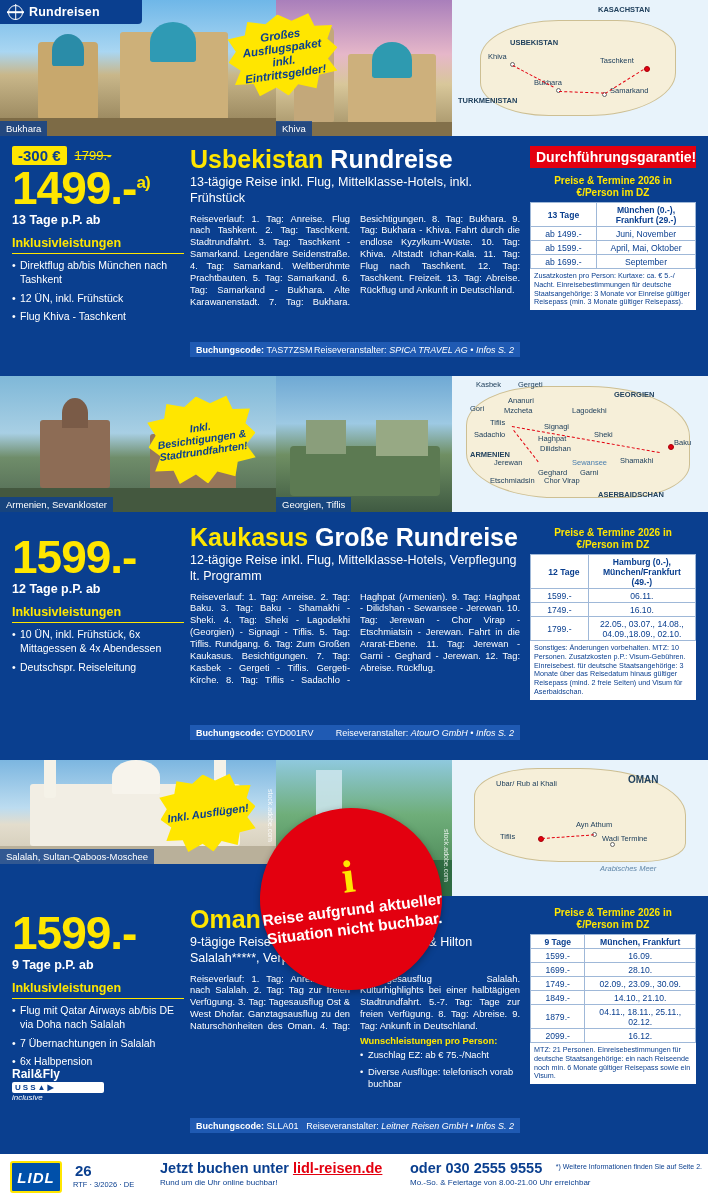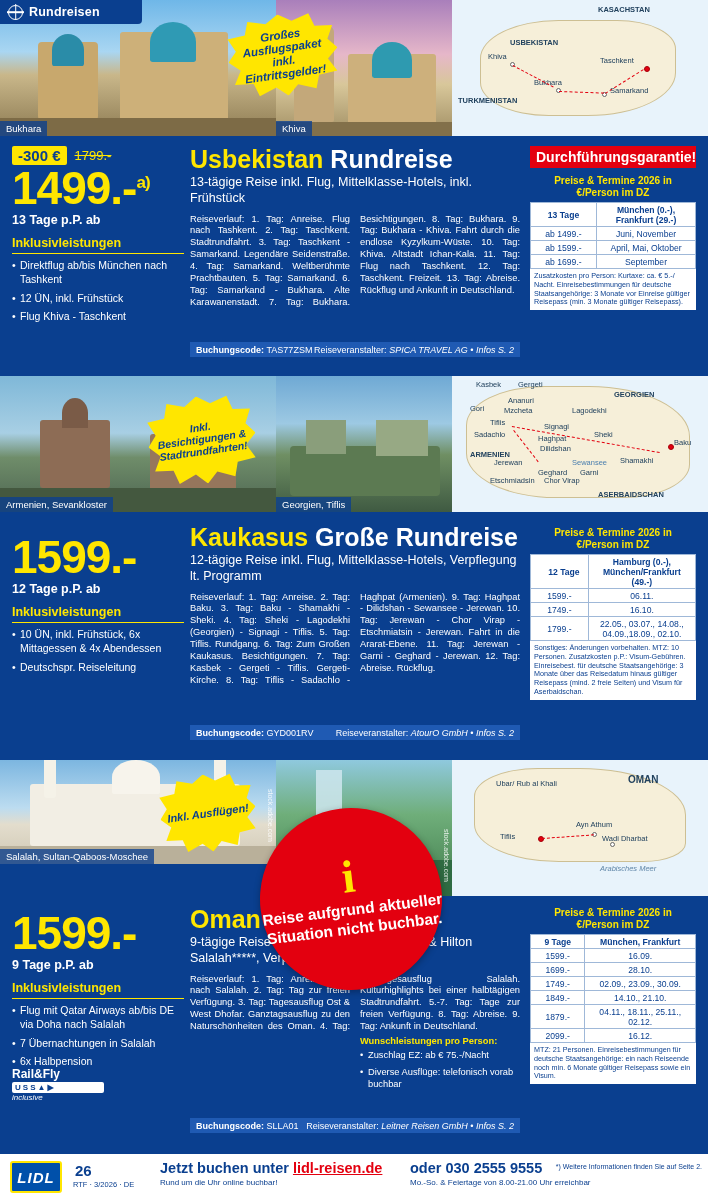--- a/index.html
+++ b/index.html
@@ -375,21 +375,21 @@
 
   <div class="mapbox" style="left:452px;top:760px;width:256px;height:136px;">
     <div class="mapland" style="left:22px;top:8px;width:212px;height:94px;border-radius:30% 50% 20% 40%;"></div>
     <div class="city bold" style="left:176px;top:14px;font-size:10px;">OMAN</div>
     <div class="city" style="left:44px;top:20px;line-height:1.1;">Ubar/ Rub al Khali</div>
     <div class="dot red" style="left:86px;top:76px;"></div>
     <div class="city" style="left:48px;top:72px;">Tiflis</div>
     <div class="dot" style="left:140px;top:72px;"></div>
     <div class="city" style="left:124px;top:60px;">Ayn Athum</div>
     <div class="dot" style="left:158px;top:82px;"></div>
-    <div class="city" style="left:150px;top:74px;">Wadi Dharbat</div>
+    <div class="city" style="left:150px;top:74px;">Wadi Termine</div>
     <div class="route" style="left:90px;top:78px;width:52px;transform:rotate(-4deg);"></div>
     <div class="sea" style="left:148px;top:104px;">Arabisches Meer</div>
   </div>
 
   <div class="burst" style="left:160px;top:774px;width:96px;height:78px;font-size:11px;padding:4px;
       clip-path:polygon(50% 0,62% 10%,78% 4%,82% 20%,98% 22%,92% 38%,100% 50%,90% 62%,97% 78%,80% 80%,76% 96%,60% 88%,50% 100%,40% 88%,24% 96%,20% 80%,3% 78%,10% 62%,0 50%,8% 38%,2% 22%,18% 20%,22% 4%,38% 10%);">Inkl. Ausflügen!</div>
 
   <div class="offer" style="top:896px;height:258px;">
     <div class="leftcol" style="top:16px;">
       <div class="pricetag">1599.-</div>

